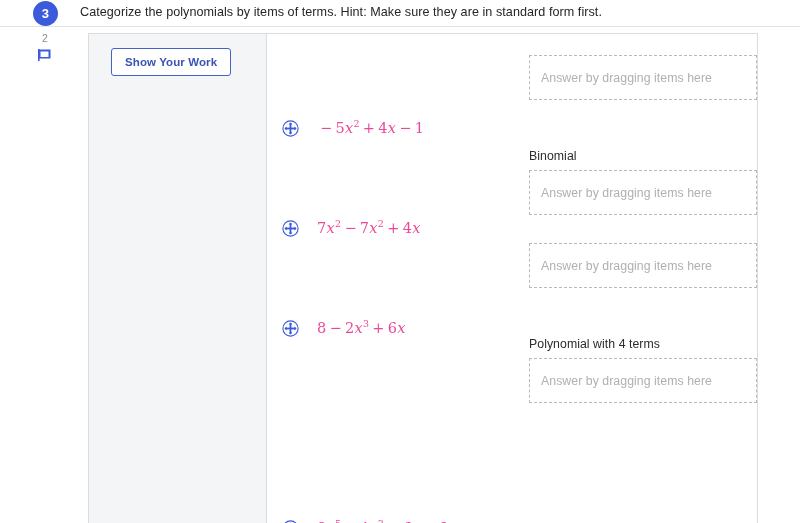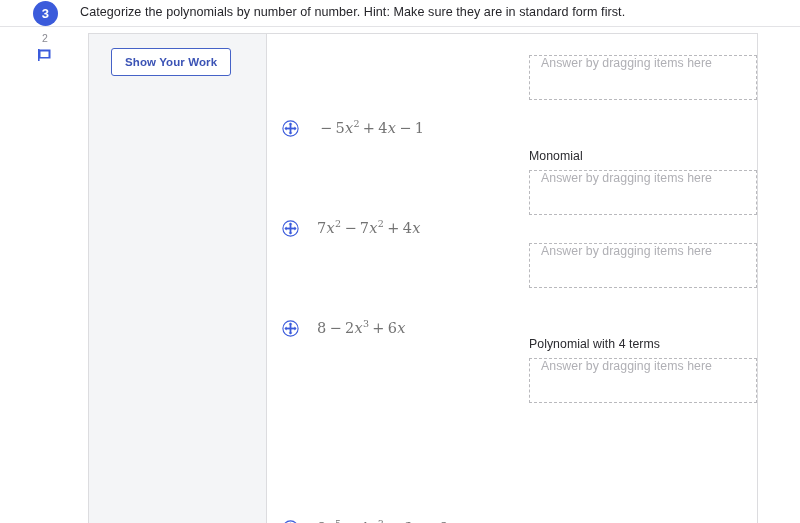--- a/index.html
+++ b/index.html
@@ -129,21 +129,21 @@
     width: 17px;
     height: 17px;
     margin-left: 15px;
     flex: 0 0 17px;
     cursor: move;
   }
   .poly {
     margin-left: 18px;
     font-family: "DejaVu Serif", serif;
     font-size: 14.5px;
-    color: #737373;
+    color: #ec4899;
     white-space: nowrap;
     letter-spacing: 0.3px;
   }
   .poly i {
     font-family: "DejaVu Serif", serif;
     font-style: italic;
   }
   .poly sup {
     font-size: 9.5px;
     vertical-align: super;
@@ -169,37 +169,38 @@
     color: #2b2b30;
     margin-bottom: 7px;
     letter-spacing: 0.05px;
     white-space: nowrap;
   }
   .dropzone {
     height: 45px;
     border: 1px dashed #b9b9bd;
     box-sizing: border-box;
     display: flex;
+    align-items: center;
     background: #ffffff;
     cursor: pointer;
   }
   .dropzone-placeholder {
     font-size: 12.3px;
     color: #b0b0b5;
     padding-left: 11px;
     letter-spacing: 0.05px;
     white-space: nowrap;
   }
 </style>
 </head>
 <body>
 
 <div class="header">
   <div class="q-badge">3</div>
-  <div class="q-title">Categorize the polynomials by number of number. Hint: Make sure they are in standard form first.</div>
+  <div class="q-title">Categorize the polynomials by items of terms. Hint: Make sure they are in standard form first.</div>
 </div>
 
 <div class="gutter">
   <div class="points-count">2</div>
   <div class="flag-icon">
     <svg width="13" height="12" viewBox="0 0 13 12">
       <rect x="0.5" y="0.5" width="12" height="9" fill="#3b5bdb"></rect>
       <rect x="2.5" y="2.5" width="8" height="5.5" fill="#ffffff"></rect>
       <rect x="0" y="0" width="1.6" height="12" fill="#3b5bdb"></rect>
     </svg>
@@ -279,21 +280,21 @@
 
   <div class="targets-pane">
 
     <div class="target-group" style="top:21px;">
       <div class="dropzone">
         <span class="dropzone-placeholder">Answer by dragging items here</span>
       </div>
     </div>
 
     <div class="target-group" style="top:115px;">
-      <div class="target-label">Monomial</div>
+      <div class="target-label">Binomial</div>
       <div class="dropzone">
         <span class="dropzone-placeholder">Answer by dragging items here</span>
       </div>
     </div>
 
     <div class="target-group" style="top:209px;">
       <div class="dropzone">
         <span class="dropzone-placeholder">Answer by dragging items here</span>
       </div>
     </div>

